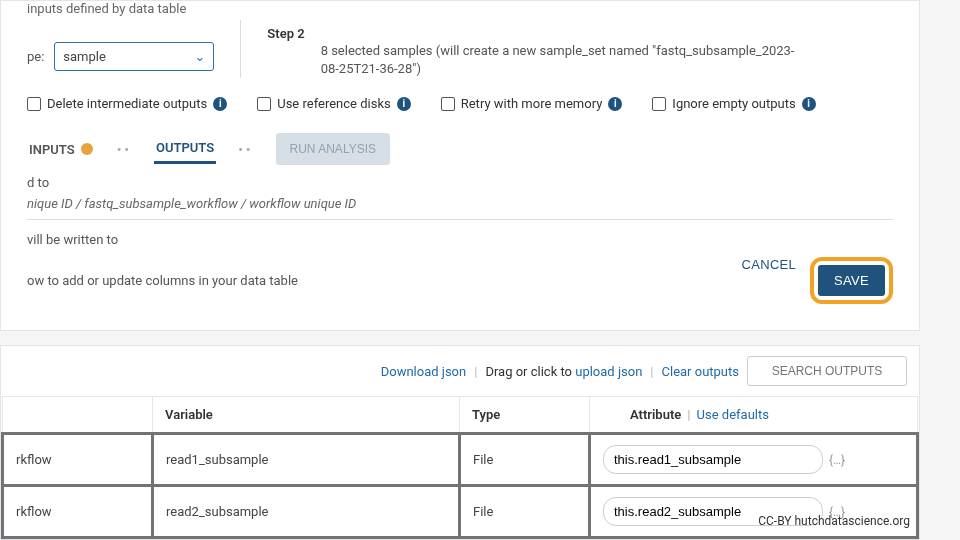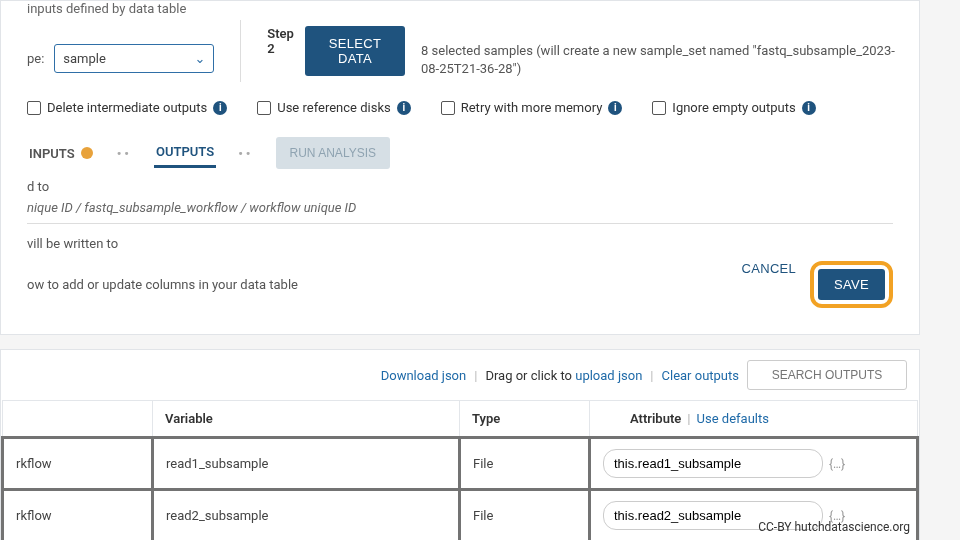--- a/index.html
+++ b/index.html
@@ -120,21 +120,21 @@
     table.outputs td {
       padding:10px 12px; border:3px solid #737373; color:#444; background:#fff;
     }
     .attr-input {
       border:1px solid #ccc; border-radius:13px; padding:6px 10px; width:220px; font-size:13px;
     }
     .braces { color:#999; font-size:12px; margin-left:6px; }
     .attr-cell { display:flex; align-items:center; }
     .attrib-header { display:flex; gap:6px; align-items:center; }
     .attribution {
-      position:absolute; bottom:6px; right:50px; font-size:12px; color:#333;
+      position:absolute; bottom:12px; right:50px; font-size:12px; color:#333;
     }
     .step1-row { display:flex; align-items:center; gap:10px; margin-top:10px; padding-left:8px; }
     .type-label { color:#555; }
     .right-actions { display:flex; align-items:flex-start; gap:14px; }
     .step2-wrap { display:flex; align-items:flex-start; gap:16px; }
   </style>
 </head>
 <body>
 
 <div class="panel">
@@ -148,21 +148,20 @@
           <span>sample</span>
           <span class="chev">⌄</span>
         </div>
       </div>
 
       <div class="divider-v"></div>
 
       <div class="step2-wrap">
         <div class="step-block">
           <span class="step-label">Step 2</span>
-          <button class="btn-primary">SELECT DATA</button>
         </div>
         <div class="sample-desc" style="margin-top:22px;">8 selected samples (will create a new sample_set named "fastq_subsample_2023-08-25T21-36-28")</div>
       </div>
     </div>
 
     <div class="options-row">
       <div class="opt">
         <span class="chk"></span>
         <span>Delete intermediate outputs</span>
         <span class="info-icon">i</span>

